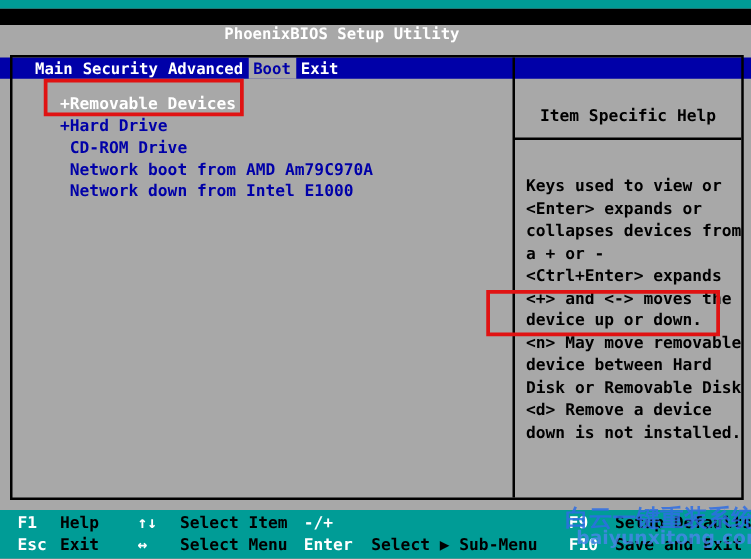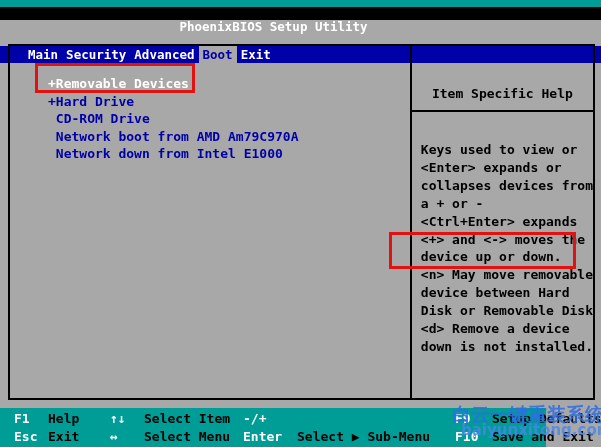--- a/index.html
+++ b/index.html
@@ -61,21 +61,21 @@
     white-space: pre;
     margin-top: 30px;
   }
   .help-body { padding: 29px 0 0 9px; }
   .help-line {
     font-size: 13px; line-height: 17.9px;
     color: #000; white-space: pre;
   }
   .legend {
     position: absolute; left: 0; top: 408px;
-    width: 546px; height: 39px;
+    width: 601px; height: 39px;
     background: var(--teal, #009c96);
     display: grid;
     grid-template-columns: 110px 133px 212px 146px;
     grid-auto-rows: 18px;
     padding-top: 2px;
     font-size: 13px; line-height: 18px;
   }
   .legend-cell { display: flex; white-space: pre; }
   .legend-cell .key { color: #fff; flex: 0 0 auto; }
   .legend-cell .label { color: #000; }

